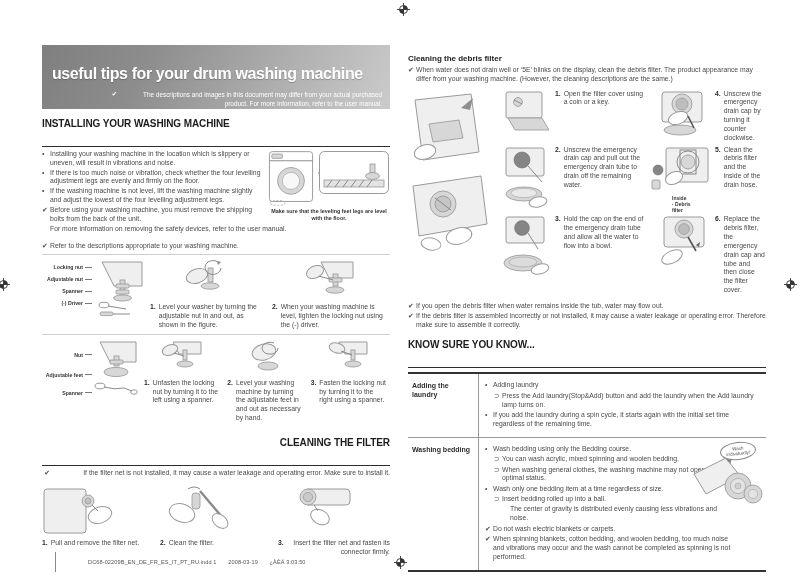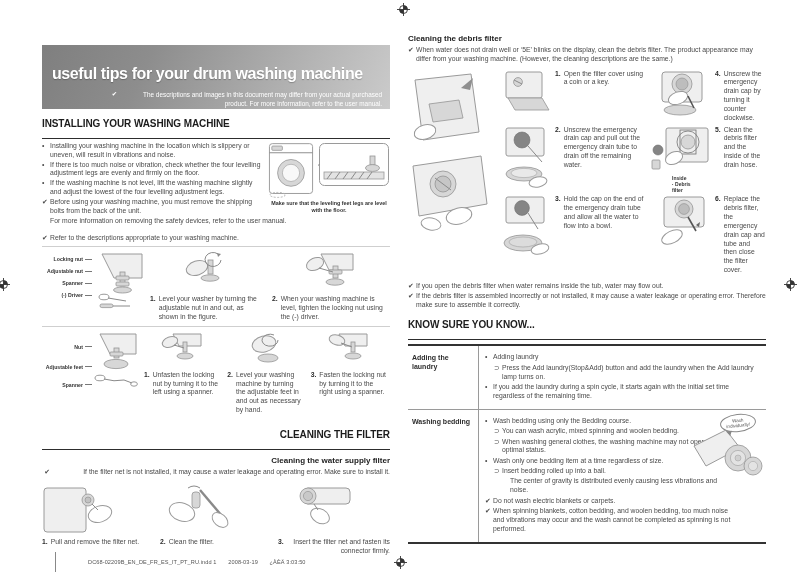--- a/index.html
+++ b/index.html
@@ -8,34 +8,34 @@
     font-family:"Liberation Sans","DejaVu Sans",sans-serif;
     color:#4a4a4a;position:relative;overflow:hidden;
   }
   .page{position:relative;width:802px;height:578px;background:#fff;}
 
   
   .regmark{position:absolute;width:13px;height:13px;}
 
   
   .col-left{position:absolute;left:42px;top:45px;width:348px;}
-  .col-right{position:absolute;left:408px;top:34px;width:358px;}
+  .col-right{position:absolute;left:408px;top:54px;width:358px;}
 
   
   .banner{
     height:64px;background:linear-gradient(115deg,#7f7f7f 0%,#8d8d8d 30%,#b3b3b3 72%,#cbcbcb 100%);
     padding:6px 8px 0 10px;box-sizing:border-box;margin-bottom:9px;
   }
   .banner-title{font-size:16px;font-weight:bold;color:#ffffff;letter-spacing:-0.4px;text-shadow:0 1px 1px rgba(0,0,0,0.25);white-space:nowrap;margin-top:14px;}
   .banner-note{margin-top:7px;display:flex;justify-content:flex-end;}
   .banner-note .mk{color:#fff;font-size:6.4px;margin-right:3px;}
   .banner-note .tx{width:262px;text-align:right;font-size:6.4px;line-height:1.45;color:#ffffff;}
 
   
-  h2{font-size:10px;font-weight:bold;color:#1c1c1c;margin:0 0 3px 0;padding-bottom:9px;border-bottom:1.6px solid #2d2d2d;letter-spacing:-0.1px;}
+  h2{font-size:10px;font-weight:bold;color:#1c1c1c;margin:0 0 3px 0;padding-bottom:17px;border-bottom:1.6px solid #2d2d2d;letter-spacing:-0.1px;}
   h3{font-size:8px;font-weight:bold;color:#222;margin:0 0 3px 0;}
 
   
   .t{font-size:6.8px;line-height:1.3;color:#4a4a4a;}
   .li{display:flex;margin-bottom:1px;}
   .li .mk{width:8px;flex:0 0 8px;font-size:6.8px;line-height:1.3;color:#4a4a4a;}
   .li .tx{flex:1;}
   .ind1{margin-left:9px;}
   .ind2{margin-left:17px;}
   .plain{margin-left:8px;}
@@ -342,21 +342,20 @@
           <div class="stepline t">
               <span class="num">3.</span>
               <span class="tx">Fasten the locking nut by turning it to the right using a spanner.</span>
             </div>
         </div>
       </div>
     </div>
 
     <div class="section" style="margin-top:10px;text-align:right;">
       <h2>CLEANING THE FILTER</h2>
-      <h3 style="margin-top:6px;">Cleaning the water supply filter</h3>
       <div class="li t">
           <span class="mk">✔</span>
           <span class="tx">If the filter net is not installed, it may cause a water leakage and operating error. Make sure to install it.</span>
         </div>
 
       <div class="cf-steps">
         <div class="cf-col">
           <div class="img">
             <svg width="74" height="52" viewBox="0 0 74 52">
               <rect class="f1" x="2" y="6" width="42" height="44" rx="3"></rect>

